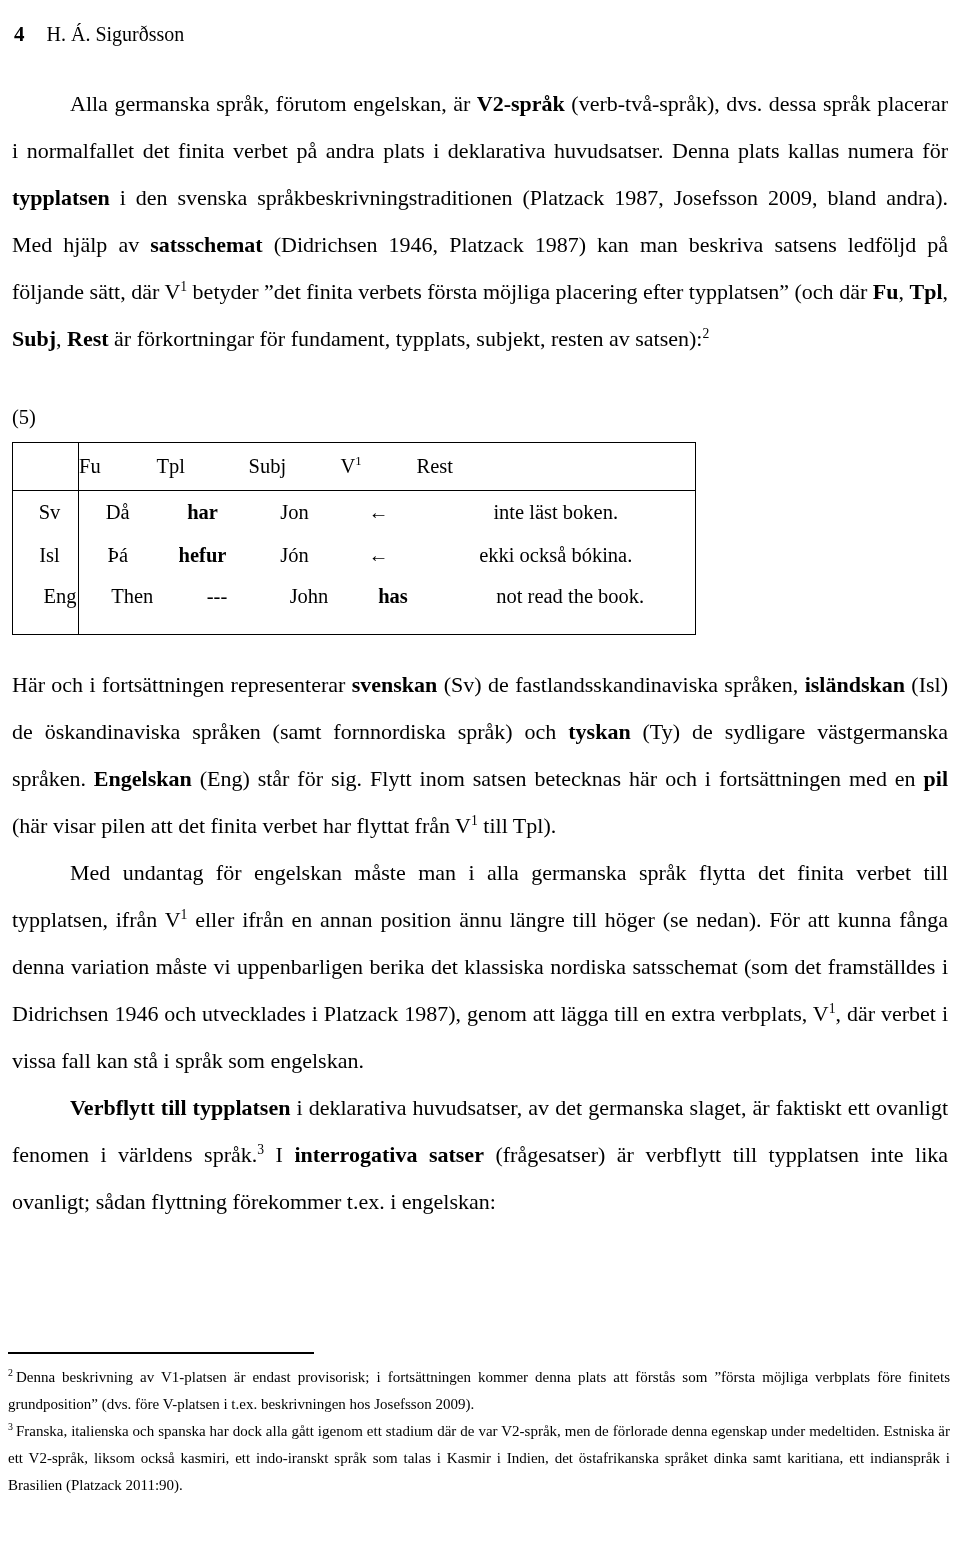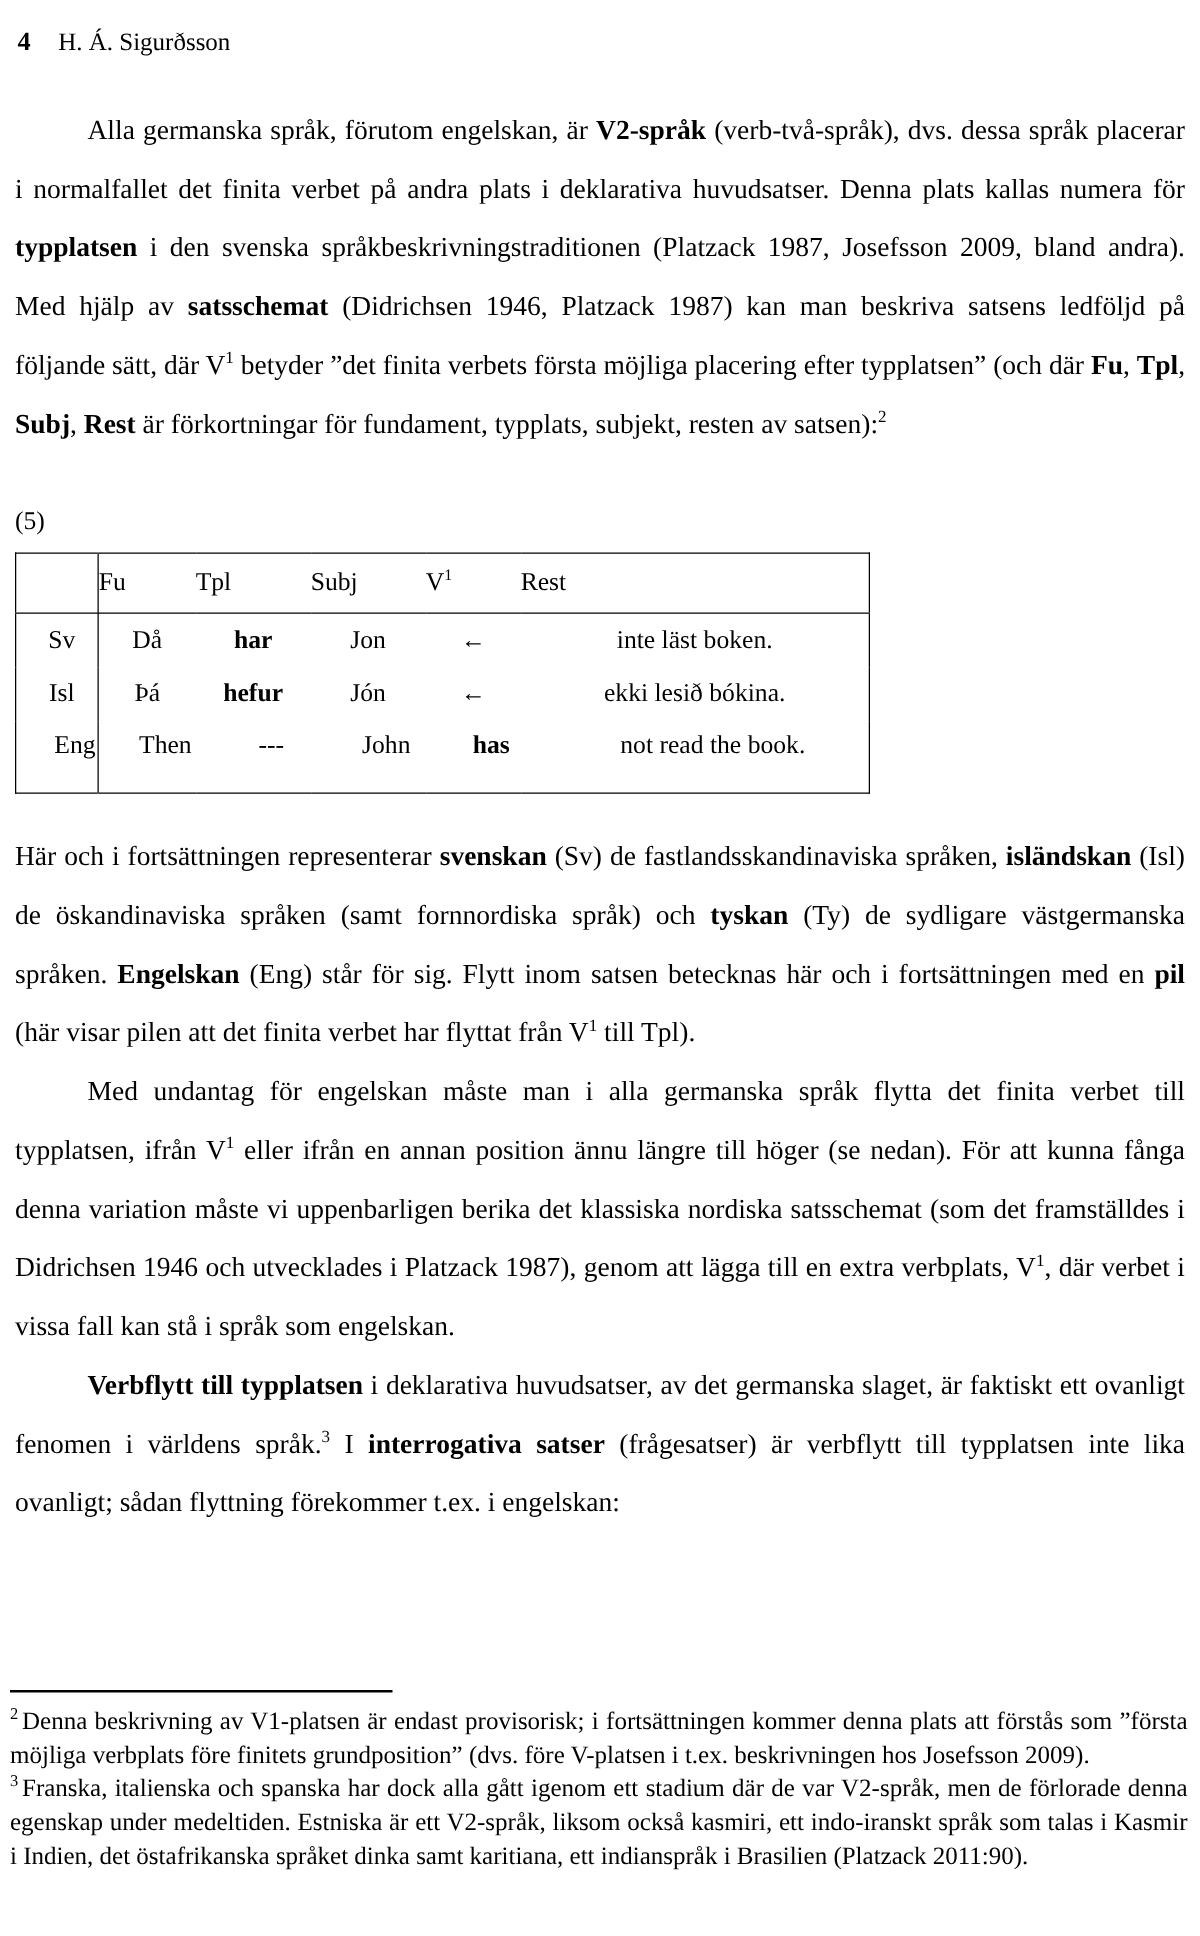--- a/index.html
+++ b/index.html
@@ -126,21 +126,21 @@
     top: 1352px;
   }
   .fn-rule {
     width: 306px;
     height: 0;
     border-top: 2.4px solid #000;
     margin: 0 0 10px 2px;
   }
   p.footnote {
     margin: 0;
-    font-size: 20px;
+    font-size: 15px;
     line-height: 27px;
     text-align: justify;
     padding: 0 4px 0 2px;
   }
   p.footnote sup {
     font-size: 0.66em;
     margin-right: 3px;
   }
 </style>
 </head>
@@ -185,21 +185,21 @@
           <td class="c-v1 arrow">←</td>
           <td class="c-rest">inte läst boken.</td>
         </tr>
 
         <tr class="data-row">
           <td class="lang">Isl</td>
           <td class="c-fu">Þá</td>
           <td class="c-tpl bold">hefur</td>
           <td class="c-subj">Jón</td>
           <td class="c-v1 arrow">←</td>
-          <td class="c-rest">ekki lesið bókina.</td>
+          <td class="c-rest">ekki också bókina.</td>
         </tr>
 
 
         <tr class="data-row last-row">
           <td class="lang">Eng</td>
           <td class="c-fu">Then</td>
           <td class="c-tpl">---</td>
           <td class="c-subj">John</td>
           <td class="c-v1 bold">has</td>
           <td class="c-rest">not read the book.</td>

